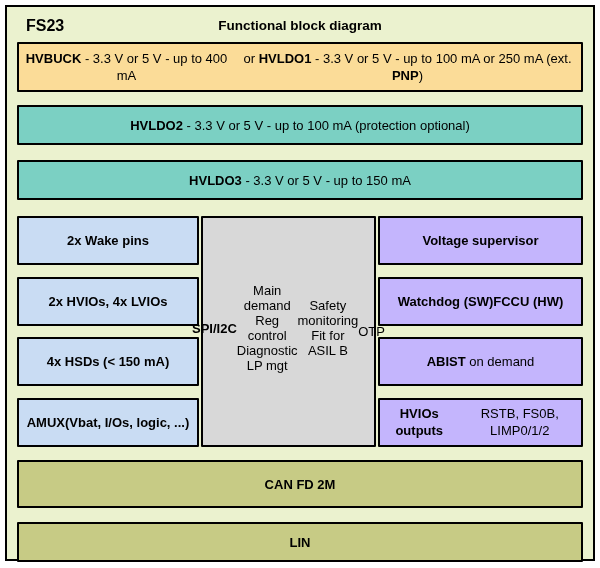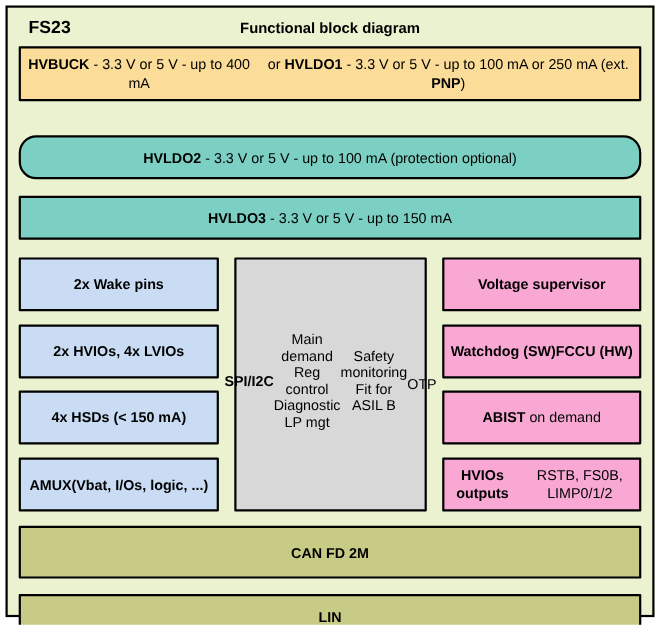--- a/index.html
+++ b/index.html
@@ -48,33 +48,33 @@
     text-align: center;
     font-size: 13px;
     line-height: 17px;
     flex: none;
   }
   .block b { font-weight: bold; }
   .tan    { background: #fbdc98; }
   .teal   { background: #7bd0c3; }
   .blue   { background: #c9dcf3; font-weight: bold; }
   .gray   { background: #d8d8d8; }
-  .orange { background: #f9a8d4; }
+  .orange { background: #c4b5fd; }
   .olive  { background: #c7cb85; font-weight: bold; }
 
   .hvbuck { height: 50px; }
-  .hvldo2 { margin-top: 31px; height: 40px; border-radius: 16px; }
+  .hvldo2 { margin-top: 13px; height: 40px; }
   .hvldo3 { margin-top: 15px; height: 40px; }
 
   .middle {
     margin-top: 16px;
     height: 231px;
     display: grid;
     grid-template-columns: 182px 175px 1fr;
-    column-gap: 14px;
+    column-gap: 2px;
     flex: none;
   }
   .col {
     display: flex;
     flex-direction: column;
     justify-content: space-between;
   }
   .col .block { height: 49px; }
 
   .core { font-size: 13px; line-height: 15px; }

